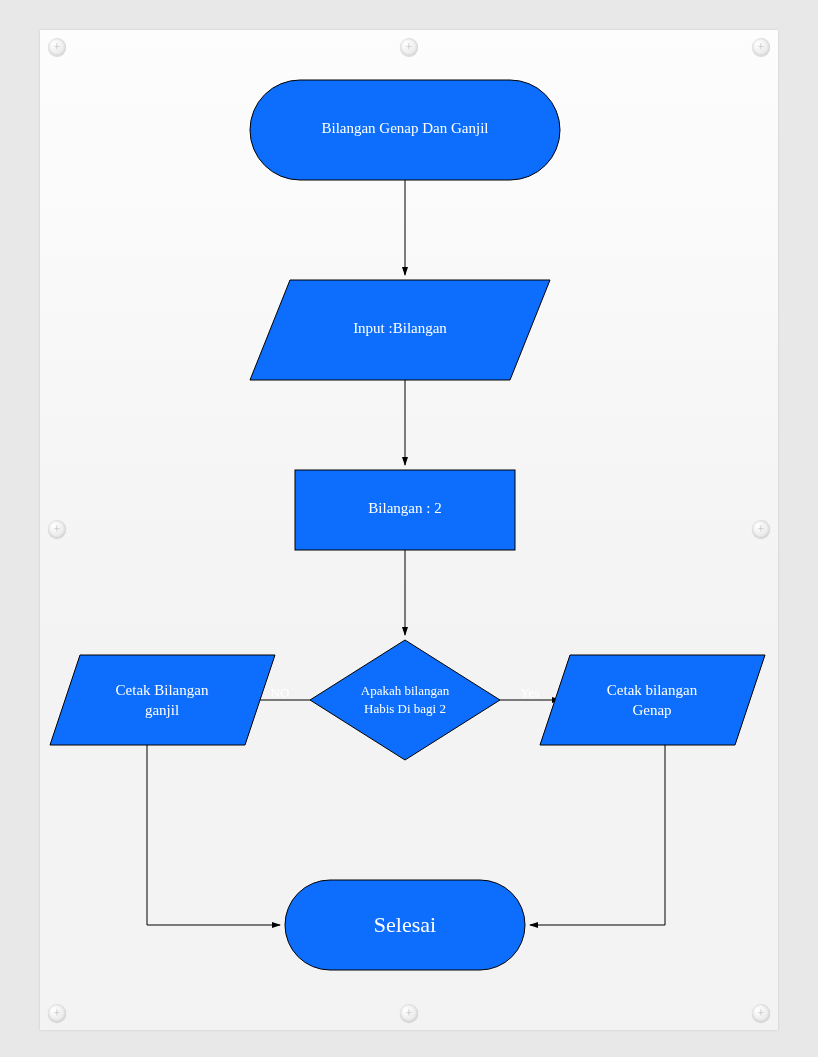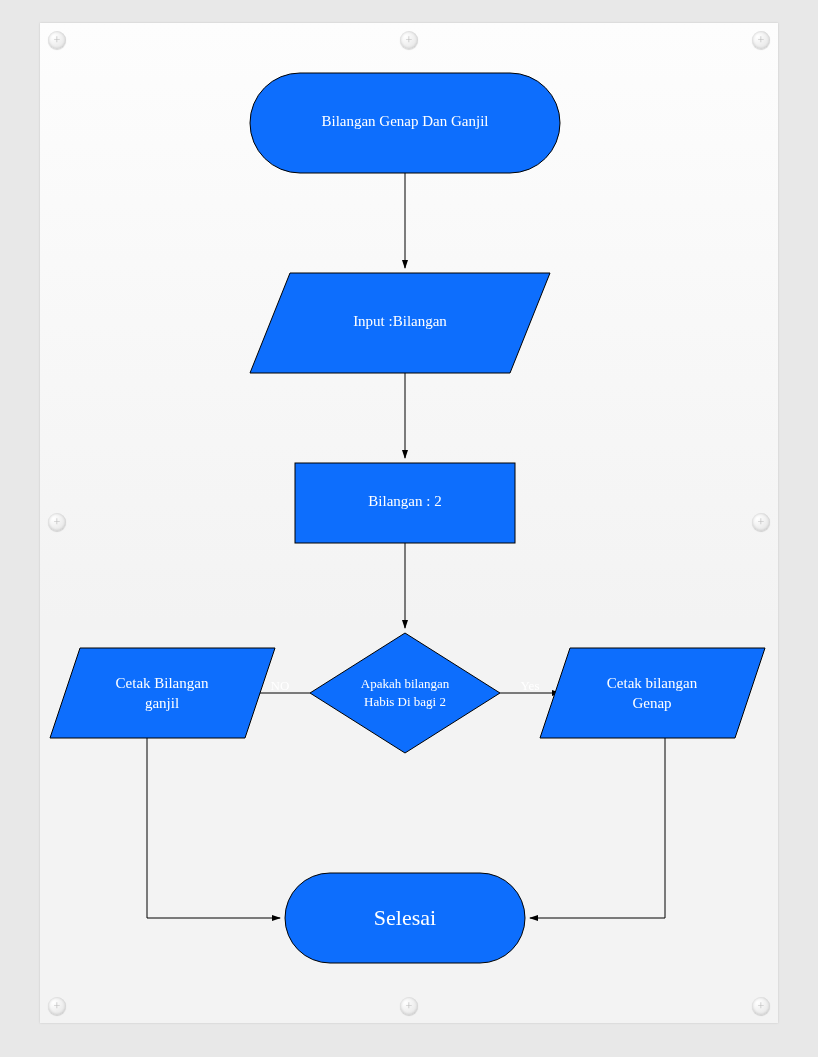--- a/index.html
+++ b/index.html
@@ -1,16 +1,16 @@
 <!DOCTYPE html>
 <html><head>
 <meta charset="utf-8">
 <style>
   html, body { margin:0; padding:0; width:818px; height:1057px; background:#e8e8e8; font-family: Georgia, 'Times New Roman', serif; }
-  .frame { position:absolute; left:40px; top:23px; width:738px; height:1000px; background:linear-gradient(#fdfdfd,#f3f3f3 60%,#f3f3f3); box-shadow: 0 0 2px rgba(0,0,0,0.15); }
+  .frame { position:absolute; left:40px; top:30px; width:738px; height:1000px; background:linear-gradient(#fdfdfd,#f3f3f3 60%,#f3f3f3); box-shadow: 0 0 2px rgba(0,0,0,0.15); }
   .page { position:relative; width:100%; height:100%; }
   .dot { position:absolute; width:18px; height:18px; border-radius:50%; background:radial-gradient(circle at 30% 30%, #fff, #e0e0e0); box-shadow: inset 0 0 3px rgba(0,0,0,0.2), 0 1px 1px rgba(0,0,0,0.15); display:flex; align-items:center; justify-content:center; color:#bbb; font-size:12px; }
   .dot::after { content:"+"; }
   svg { position:absolute; left:0; top:0; }
   .shape-text { fill:#fff; font-family: Georgia, 'Times New Roman', serif; text-anchor:middle; dominant-baseline:middle; }
 </style>
 </head>
 <body>
 
 <div class="frame">

